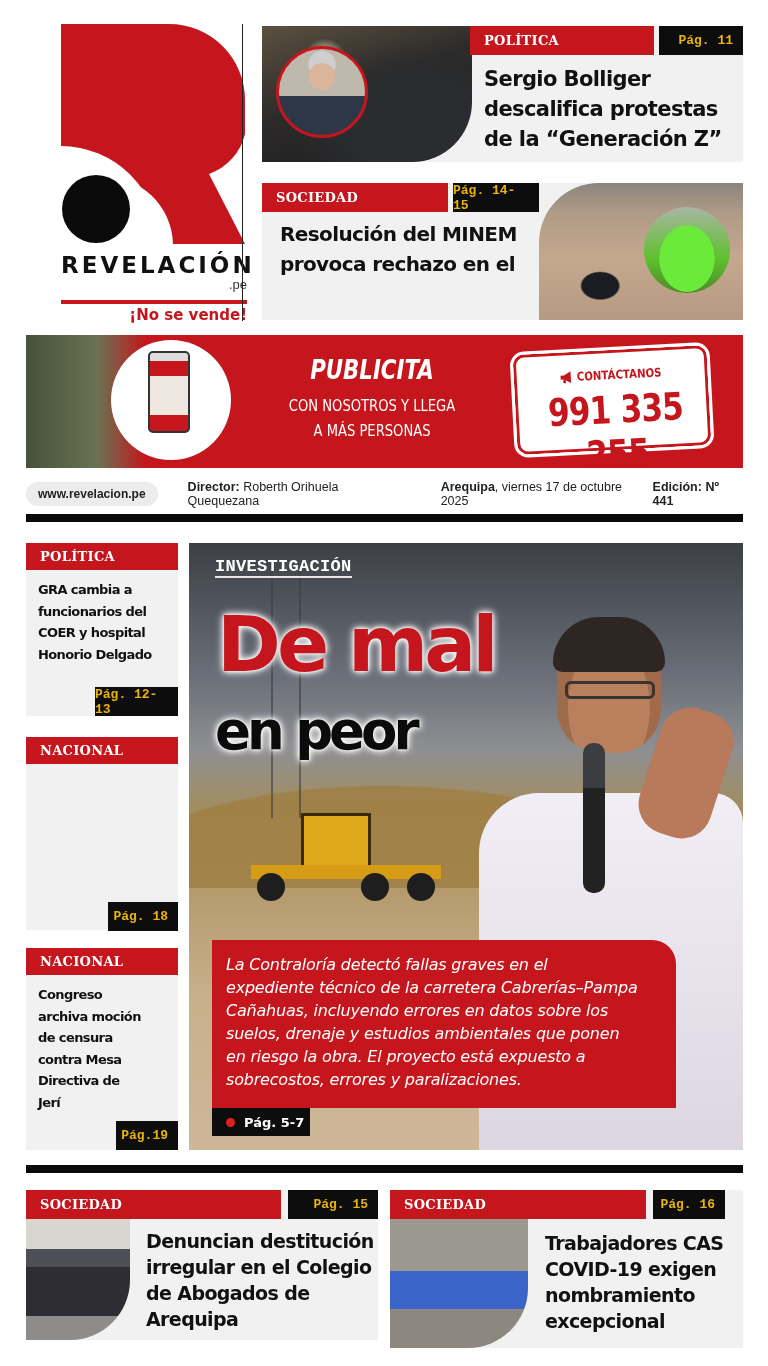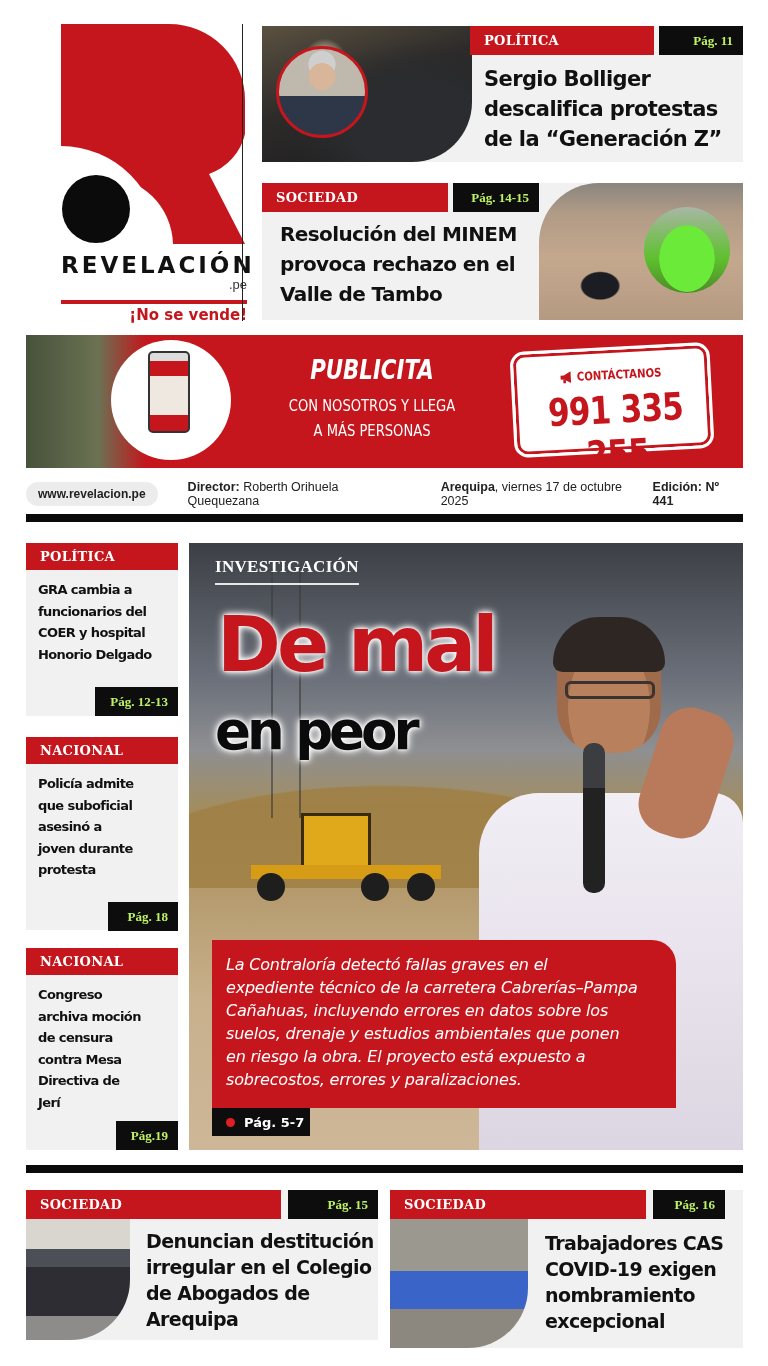--- a/index.html
+++ b/index.html
@@ -13,21 +13,21 @@
   .logo-r { position: absolute; left: 4px; top: 0; width: 184px; height: 220px; }
   .logo-word { position: absolute; left: 4px; top: 228px; width: 186px; font-family: "DejaVu Sans", sans-serif; font-weight: bold; font-size: 23px; letter-spacing: 3px; color: #111; }
   .logo-pe { position: absolute; right: 4px; top: 253px; font-size: 13px; color: #333; }
   .logo-bar { position: absolute; left: 4px; top: 276px; width: 186px; height: 4px; background: #c4161c; }
   .logo-tag { position: absolute; right: 4px; top: 282px; font-family: "DejaVu Sans", sans-serif; font-weight: bold; font-size: 15px; color: #c4161c; text-align: center; }
   .vline { left: 242px; top: 24px; width: 1px; height: 297px; background: #222; }
 
   
   .story-card { background: #f1f1f1; }
   .sec-red { background: #c4161c; color: #fff; font-family: "DejaVu Serif", serif; font-weight: bold; font-size: 13px; letter-spacing: 0.3px; display: flex; align-items: center; padding-left: 14px; }
-  .pag-black { background: #0d0d0d; color: #bef264; font-weight: bold; font-size: 13px; display: flex; align-items: center; justify-content: flex-end; padding-right: 10px; font-family: Liberation Serif, serif; }
+  .pag-black { background: #0d0d0d; color: #eab308; font-weight: bold; font-size: 13px; display: flex; align-items: center; justify-content: flex-end; padding-right: 10px; font-family: Liberation Mono, monospace; }
   .headline { font-family: "DejaVu Sans", sans-serif; font-weight: bold; color: #111; letter-spacing: -0.6px; }
 
   .photo { overflow: hidden; }
   .photo-protest { background:
       radial-gradient(circle at 30% 25%, rgba(255,240,200,0.55) 0 6%, transparent 12%),
       radial-gradient(ellipse at 75% 75%, #2a2c2f 0 30%, transparent 60%),
       linear-gradient(160deg, #5b5140 0%, #2d2b2a 45%, #1a1a1c 100%); border-radius: 0 0 60px 0; }
   .inset-face { border-radius: 50%; border: 3px solid #c4161c; background:
       radial-gradient(circle at 50% 32%, #d9b59a 0 18%, transparent 19%),
       radial-gradient(circle at 50% 18%, #cfcfcf 0 16%, transparent 17%),
@@ -73,21 +73,21 @@
   .grader .blade { position: absolute; left: 0; top: 52px; width: 190px; height: 14px; background: #d69c16; }
   .grader .w { position: absolute; top: 60px; width: 28px; height: 28px; border-radius: 50%; background: #1e1e1e; }
   .person { position: absolute; left: 290px; top: 80px; width: 264px; height: 527px; }
   .person .shirt { position: absolute; left: 0; top: 170px; width: 264px; height: 357px; background: linear-gradient(180deg, #f2eef5, #dcd6e2); border-radius: 60px 30px 0 0; }
   .person .head { position: absolute; left: 78px; top: 0; width: 104px; height: 130px; border-radius: 48px 48px 44px 44px; background: radial-gradient(ellipse at 50% 65%, #b9805d 0 55%, #a06b4b 56%); }
   .person .hair { position: absolute; left: 74px; top: -6px; width: 112px; height: 55px; border-radius: 50px 50px 10px 10px; background: #2e2623; }
   .person .glasses { position: absolute; left: 86px; top: 58px; width: 90px; height: 18px; border: 3px solid #3a3430; border-radius: 6px; }
   .person .mic { position: absolute; left: 104px; top: 120px; width: 22px; height: 150px; border-radius: 10px; background: linear-gradient(180deg, #3c3d40 0 30%, #222 30%); }
   .person .hand { position: absolute; left: 170px; top: 85px; width: 74px; height: 130px; border-radius: 30px; background: #b87a5a; transform: rotate(18deg); }
 
-  .kicker { position: absolute; left: 26px; top: 14px; color: #fff; font-family: Liberation Serif, serif; font-weight: bold; font-size: 17px; letter-spacing: 0.3px; padding-bottom: 6px; border-bottom: 2px solid #e7e7e7; }
+  .kicker { position: absolute; left: 26px; top: 14px; color: #fff; font-family: Liberation Mono, monospace; font-weight: bold; font-size: 17px; letter-spacing: 0.3px; border-bottom: 2px solid #e7e7e7; }
   .big1 { position: absolute; left: 28px; top: 60px; font-family: "DejaVu Sans", sans-serif; font-weight: bold; font-size: 77px; letter-spacing: -4px; color: #c4161c; text-shadow: 0 0 10px #fff, 0 0 6px #fff, 0 0 3px #fff; line-height: 84px; }
   .big2 { position: absolute; left: 26px; top: 146px; font-family: "DejaVu Sans", sans-serif; font-weight: bold; font-size: 53px; letter-spacing: -4px; color: #0b0b0b; text-shadow: 0 0 10px #fff, 0 0 6px #fff, 0 0 3px #fff; line-height: 84px; }
 
   .summary { position: absolute; left: 23px; top: 397px; width: 464px; height: 168px; background: #c4161c; border-radius: 0 24px 0 0; padding: 13px 14px; color: #fff; font-style: italic; font-size: 16px; line-height: 23px; font-family: "DejaVu Sans", sans-serif; letter-spacing: -0.2px; }
   .main-pag { position: absolute; left: 23px; top: 565px; width: 98px; height: 28px; background: #0d0d0d; color: #fff; font-weight: bold; font-size: 13px; display: flex; align-items: center; gap: 9px; padding-left: 14px; font-family: "DejaVu Sans", sans-serif; }
   .red-dot { width: 9px; height: 9px; border-radius: 50%; background: #e01e25; }
 
   
   .photo-lawyers { background: linear-gradient(180deg, #d9d6cf 0 25%, #4d4f56 25% 40%, #2d2d33 40% 80%, #8e8c8a 80%); border-radius: 0 0 60px 0; }
   .photo-march { background: linear-gradient(180deg, #9b9890 0 40%, #3a64c7 40% 70%, #8c8880 70%); border-radius: 0 0 60px 0; }
@@ -120,21 +120,20 @@
     <div>de la “Generación Z”</div>
   </div>
 </div>
 
 <div class="abs story-card" style="left:262px;top:183px;width:481px;height:137px;">
   <div class="abs sec-red" style="left:0;top:0;width:186px;height:29px;">SOCIEDAD</div>
   <div class="abs pag-black" style="left:191px;top:0;width:86px;height:29px;">Pág. 14-15</div>
   <div class="abs headline" style="left:18px;top:36px;width:262px;font-size:20px;line-height:30px;">
     <div>Resolución del MINEM</div>
     <div>provoca rechazo en el</div>
-    <div>Valle de Tambo</div>
   </div>
   <div class="abs photo photo-desert" style="left:277px;top:0;width:204px;height:137px;">
     <div class="abs inset-green" style="left:105px;top:24px;width:86px;height:86px;"></div>
   </div>
 </div>
 
 <div class="abs ad">
   <div class="ad-hand"></div>
   <div class="ad-circle"></div>
   <div class="ad-phone"></div>
@@ -169,27 +168,20 @@
     <div>GRA cambia a</div>
     <div>funcionarios del</div>
     <div>COER y hospital</div>
     <div>Honorio Delgado</div>
   </div>
   <div class="side-pag pag-black" style="top:144px;width:83px;">Pág. 12-13</div>
 </div>
 
 <div class="abs side-card" style="left:26px;top:737px;width:152px;height:193px;">
   <div class="side-sec sec-red">NACIONAL</div>
-  <div class="side-head headline" style="top:36px;">
-    <div>Policía admite</div>
-    <div>que suboficial</div>
-    <div>asesinó a</div>
-    <div>joven durante</div>
-    <div>protesta</div>
-  </div>
   <div class="side-pag pag-black" style="top:165px;width:70px;">Pág. 18</div>
 </div>
 
 <div class="abs side-card" style="left:26px;top:948px;width:152px;height:202px;">
   <div class="side-sec sec-red">NACIONAL</div>
   <div class="side-head headline" style="top:36px;">
     <div>Congreso</div>
     <div>archiva moción</div>
     <div>de censura</div>
     <div>contra Mesa</div>

